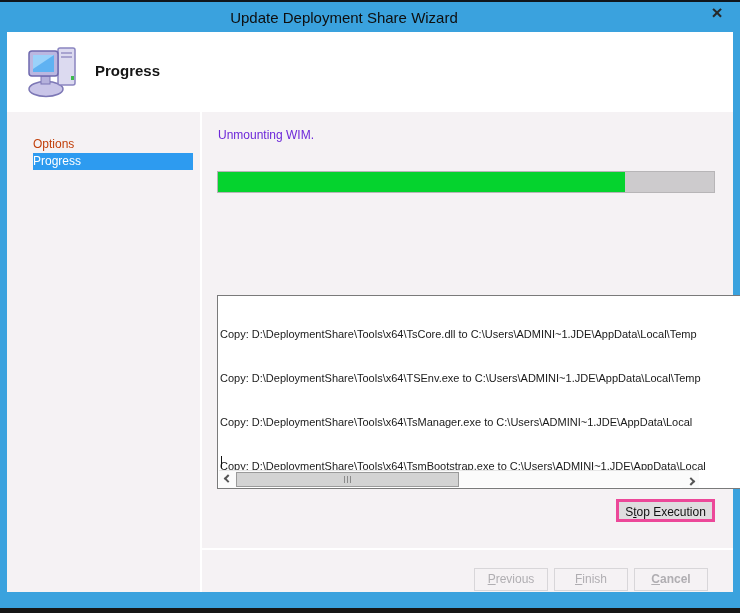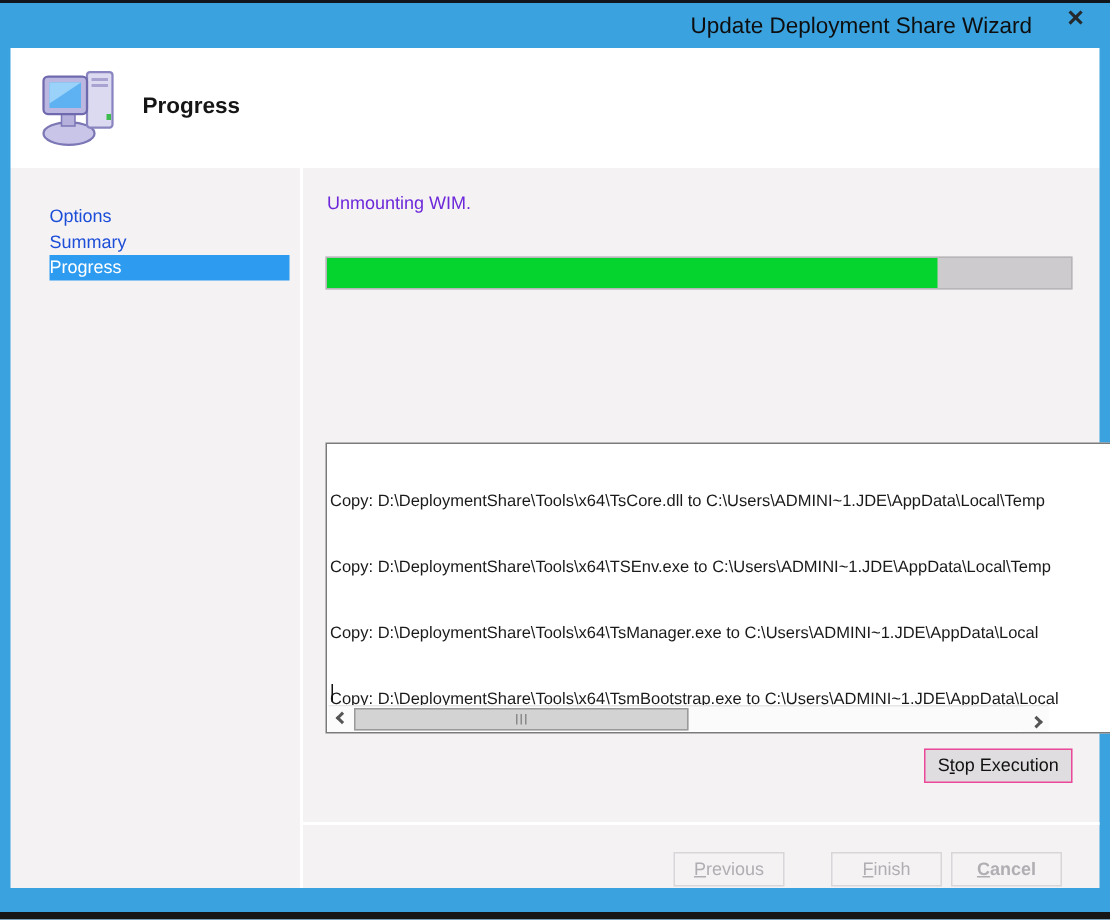--- a/index.html
+++ b/index.html
@@ -6,21 +6,21 @@
   html,body { width:740px; height:613px; }
   body { font-family:"Liberation Sans", sans-serif; }
   #window {
     position:relative; width:740px; height:613px;
     background:#3AA2DE; overflow:hidden;
   }
   #top-edge { position:absolute; left:0; top:0; width:740px; height:2px; background:#10161c; }
   #bottom-edge { position:absolute; left:0; bottom:0; width:740px; height:5px; background:#161616; }
   #titlebar {
     position:absolute; left:0; top:2px; width:688px; height:30px;
-    display:flex; align-items:center; justify-content:flex-end;
+    display:flex; align-items:center; justify-content:center;
     color:#0e0e0e; font-size:15px;
   }
   #close-btn {
     position:absolute; right:12px; top:1px; width:22px; height:24px;
     display:flex; align-items:center; justify-content:center;
     font-size:19px; font-weight:bold; color:#26292b; cursor:default;
   }
   #header {
     position:absolute; left:7px; top:32px; width:726px; height:80px; background:#ffffff;
   }
@@ -28,21 +28,21 @@
   #header-title {
     position:absolute; left:88px; top:30px;
     font-size:15px; font-weight:bold; color:#151515;
   }
   #body {
     position:absolute; left:7px; top:112px; width:726px; height:480px;
     background:#F5F2F4;
   }
   #divider { position:absolute; left:193px; top:0; width:2px; height:480px; background:#ffffff; }
   #sidebar { position:absolute; left:26px; top:24px; width:160px; }
-  .side-item { height:17px; line-height:17px; font-size:12px; color:#1d4ed8; white-space:nowrap; }
+  .side-item { height:17px; line-height:17px; font-size:12px; color:#c2410c; white-space:nowrap; }
   .side-item.active { background:#2D9BF0; color:#ffffff; }
   #status-text { position:absolute; left:211px; top:16px; font-size:12px; color:#6d28d9; }
   #progressbar {
     position:absolute; left:210px; top:59px; width:498px; height:22px;
     background:#CDCBCD; border:1px solid #b7b5b7;
   }
   #progress-fill { height:100%; background:#05D32E; width:82%; }
   #logbox {
     position:absolute; left:210px; top:183px; width:548px; height:194px;
     background:#ffffff; border:1px solid #7a7a7a;
@@ -78,30 +78,30 @@
     display:flex; align-items:center; justify-content:center; gap:2px;
   }
   .grip { width:1px; height:7px; background:#8a8a8a; }
   .chev { width:6px; height:6px; border-left:2px solid #555; border-top:2px solid #555; }
   .chev.up    { transform:rotate(45deg)  translate(1px,1px); }
   .chev.down  { transform:rotate(225deg) translate(1px,1px); }
   .chev.left  { transform:rotate(-45deg) translate(1px,-1px); }
   .chev.right { transform:rotate(135deg) translate(1px,-1px); }
   #stop-btn {
     position:absolute; left:609px; top:387px; width:99px; height:23px;
-    background:#DFDDDF; border:1px solid #ec4899;
+    background:#DFDDDF; border:3px solid #ec4899;
     font-size:12px; color:#111; text-align:center; line-height:21px; cursor:default;
   }
   #footer-sep { position:absolute; left:195px; top:436px; width:531px; height:2px; background:#ffffff; }
   .footer-btn {
     position:absolute; top:456px; width:74px; height:23px;
     background:transparent; border:1px solid #D8D6D9;
     font-size:12px; color:#B0AEB2; text-align:center; line-height:21px;
   }
-  #previous-btn { left:442px; }
+  #previous-btn { left:467px; }
   #finish-btn   { left:547px;text-align:center; }
   #cancel-btn   { left:627px;font-weight:bold; }
   .key { text-decoration:underline; }
 </style>
 </head>
 <body>
 
 <div id="window">
   <div id="top-edge"></div>
 
@@ -125,21 +125,20 @@
       </svg>
     </span>
     <span id="header-title">Progress</span>
   </div>
 
   <div id="body">
     <div id="divider"></div>
 
     <div id="sidebar">
       <div class="side-item">Options</div>
-      <div class="side-item">Summary</div>
       <div class="side-item active">Progress</div>
     </div>
 
     <div id="status-text">Unmounting WIM.</div>
 
     <div id="progressbar">
       <div id="progress-fill" style="width: 82%;"></div>
     </div>
 
     <div id="logbox">

